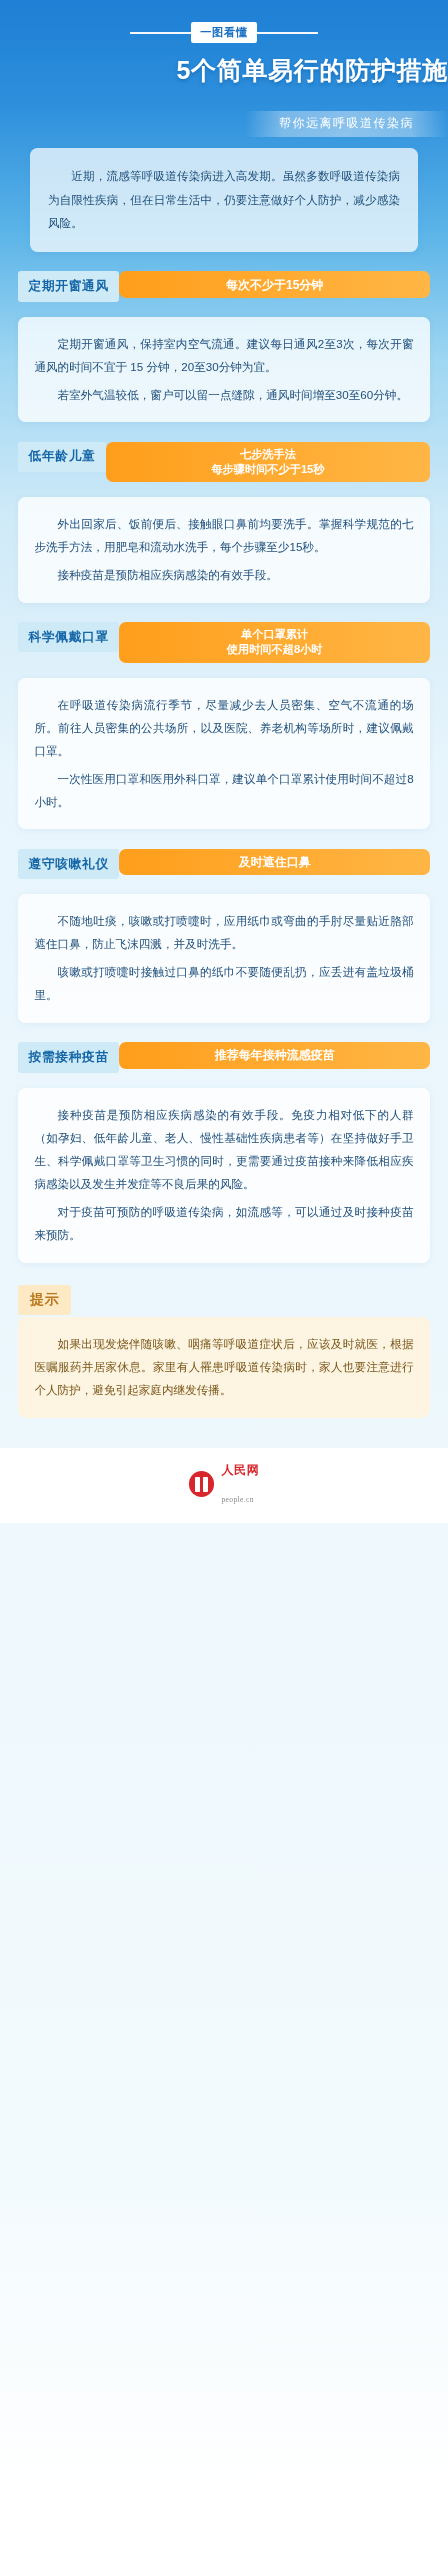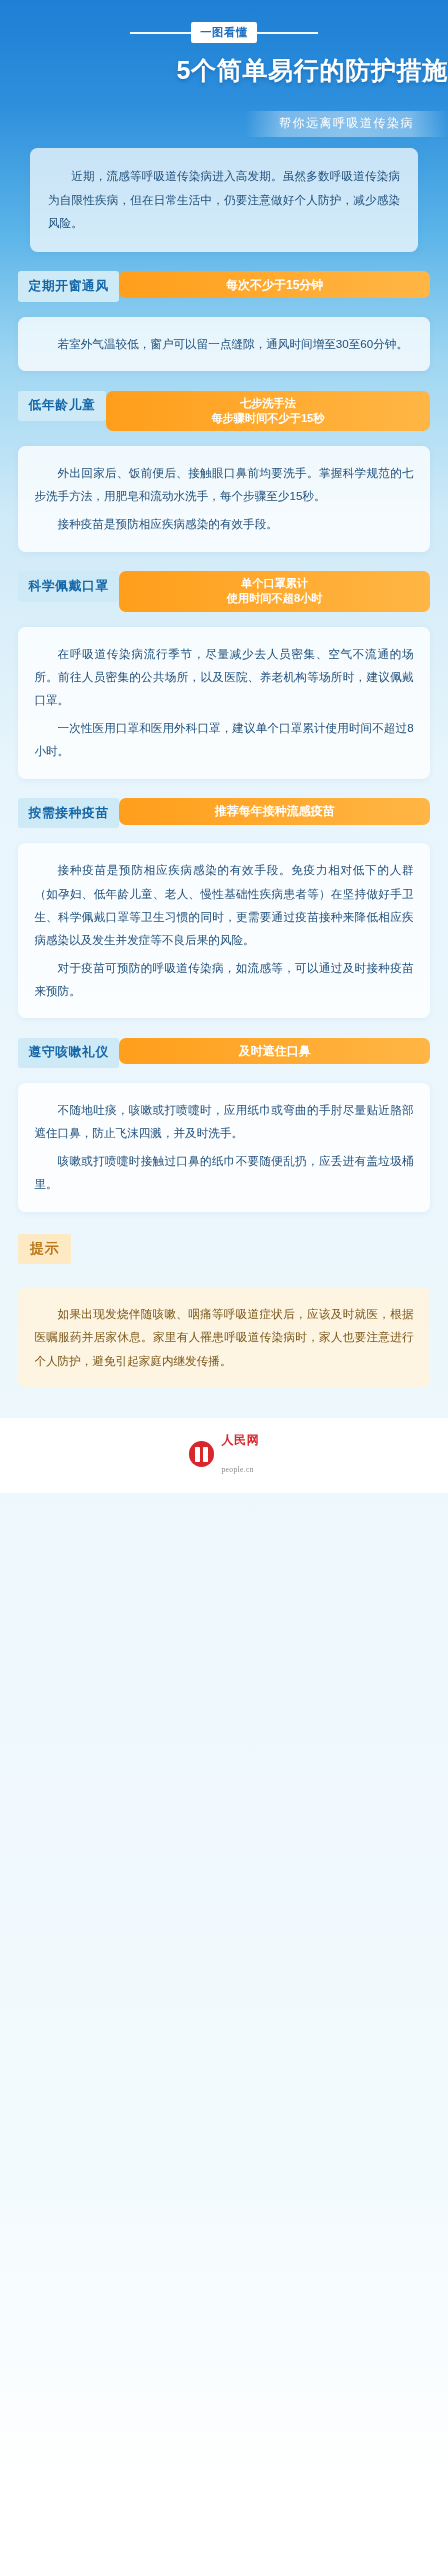--- a/index.html
+++ b/index.html
@@ -146,21 +146,21 @@
     font-size: 14px;
     font-weight: bold;
     letter-spacing: 0.7px;
     padding: 6px 12px;
     border-radius: 3px;
   }
   .tip-body {
     background: #fdf4e2;
     border-radius: 7.5px;
     padding: 15px 16.4px 16.4px 16.4px;
-    margin-top: 23px;
+    margin-top: 2px;
   }
   .tip-body p {
     font-size: 11.6px;
     line-height: 2.0;
     color: #7a5618;
     text-indent: 2em;
     text-align: justify;
   }
 
   
@@ -233,20 +233,21 @@
   <div class="intro-card">
     <p>近期，流感等呼吸道传染病进入高发期。虽然多数呼吸道传染病为自限性疾病，但在日常生活中，仍要注意做好个人防护，减少感染风险。</p>
   </div>
 
   <div class="section">
     <div class="sec-head">
       <span class="sec-title">定期开窗通风</span>
       <span class="sec-badge">每次不少于15分钟</span>
     </div>
     <div class="sec-body">
+      <p>定期开窗通风，保持室内空气流通。建议每日通风2至3次，每次开窗通风的时间不宜于 15 分钟，20至30分钟为宜。</p>
       <p>若室外气温较低，窗户可以留一点缝隙，通风时间增至30至60分钟。</p>
     </div>
   </div>
 
   <div class="section">
     <div class="sec-head">
       <span class="sec-title">低年龄儿童</span>
       <span class="sec-badge two-line" style="white-space:pre-line">七步洗手法
 每步骤时间不少于15秒</span>
     </div>
@@ -263,37 +264,37 @@
 使用时间不超8小时</span>
     </div>
     <div class="sec-body">
       <p>在呼吸道传染病流行季节，尽量减少去人员密集、空气不流通的场所。前往人员密集的公共场所，以及医院、养老机构等场所时，建议佩戴口罩。</p>
       <p>一次性医用口罩和医用外科口罩，建议单个口罩累计使用时间不超过8小时。</p>
     </div>
   </div>
 
   <div class="section">
     <div class="sec-head">
+      <span class="sec-title">遵守咳嗽礼仪</span>
+      <span class="sec-badge">及时遮住口鼻</span>
+    </div>
+    <div class="sec-body">
+      <p>不随地吐痰，咳嗽或打喷嚏时，应用纸巾或弯曲的手肘尽量贴近胳部遮住口鼻，防止飞沫四溅，并及时洗手。</p>
+      <p>咳嗽或打喷嚏时接触过口鼻的纸巾不要随便乱扔，应丢进有盖垃圾桶里。</p>
+    </div>
+  </div>
+
+  <div class="section">
+    <div class="sec-head">
       <span class="sec-title">按需接种疫苗</span>
       <span class="sec-badge">推荐每年接种流感疫苗</span>
     </div>
     <div class="sec-body">
       <p>接种疫苗是预防相应疾病感染的有效手段。免疫力相对低下的人群（如孕妇、低年龄儿童、老人、慢性基础性疾病患者等）在坚持做好手卫生、科学佩戴口罩等卫生习惯的同时，更需要通过疫苗接种来降低相应疾病感染以及发生并发症等不良后果的风险。</p>
       <p>对于疫苗可预防的呼吸道传染病，如流感等，可以通过及时接种疫苗来预防。</p>
-    </div>
-  </div>
-
-  <div class="section">
-    <div class="sec-head">
-      <span class="sec-title">遵守咳嗽礼仪</span>
-      <span class="sec-badge">及时遮住口鼻</span>
-    </div>
-    <div class="sec-body">
-      <p>不随地吐痰，咳嗽或打喷嚏时，应用纸巾或弯曲的手肘尽量贴近胳部遮住口鼻，防止飞沫四溅，并及时洗手。</p>
-      <p>咳嗽或打喷嚏时接触过口鼻的纸巾不要随便乱扔，应丢进有盖垃圾桶里。</p>
     </div>
   </div>
 
   <div class="tip">
     <span class="tip-title">提示</span>
     <div class="tip-body">
       <p>如果出现发烧伴随咳嗽、咽痛等呼吸道症状后，应该及时就医，根据医嘱服药并居家休息。家里有人罹患呼吸道传染病时，家人也要注意进行个人防护，避免引起家庭内继发传播。</p>
     </div>
   </div>
 

